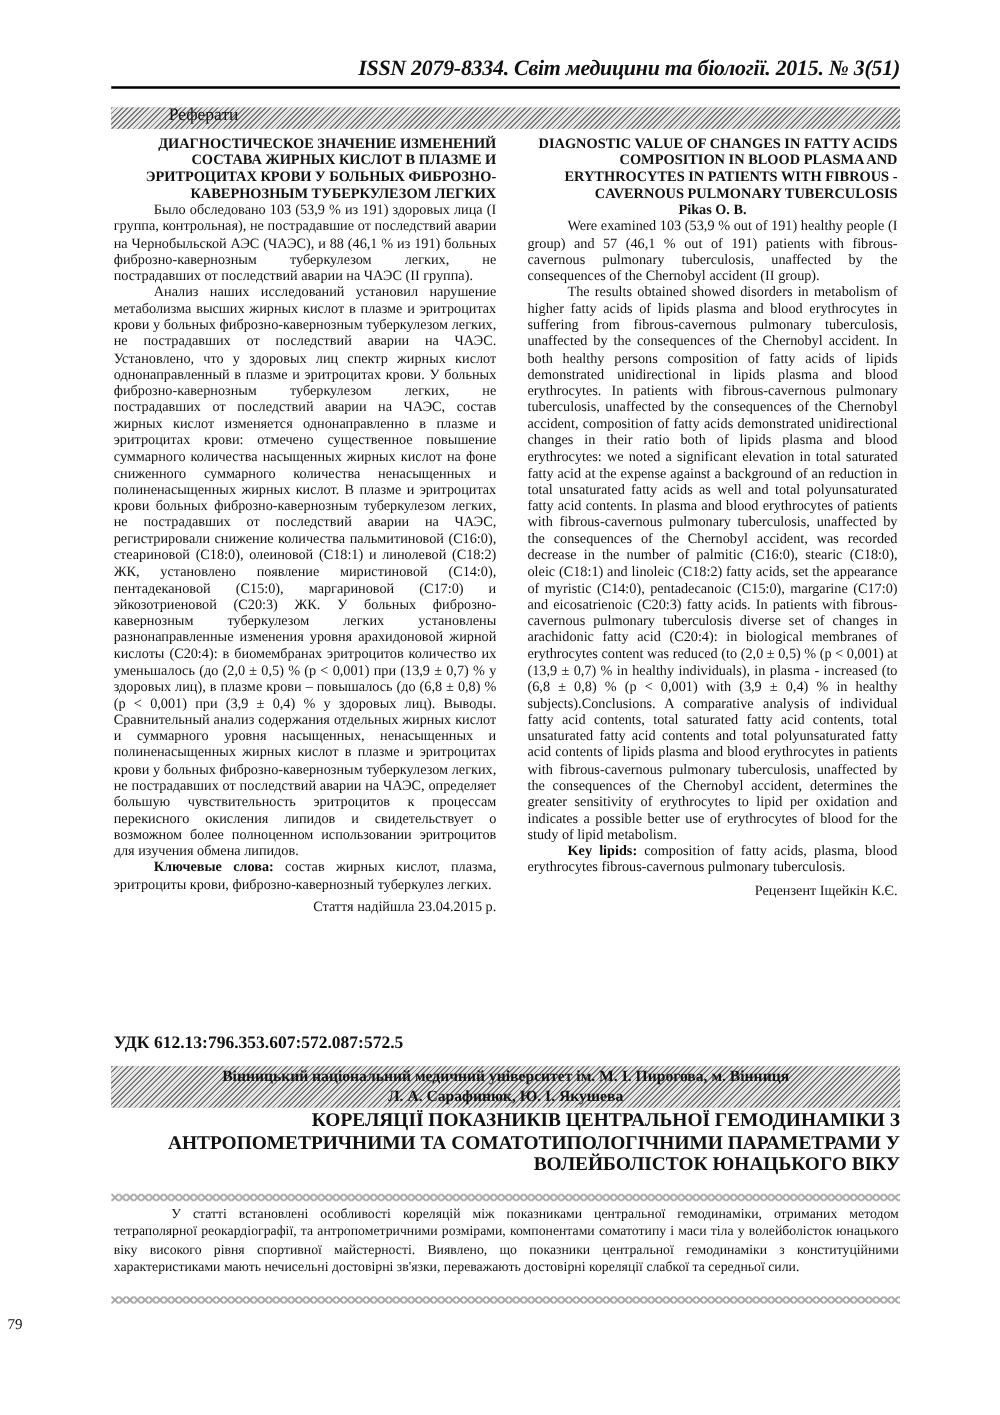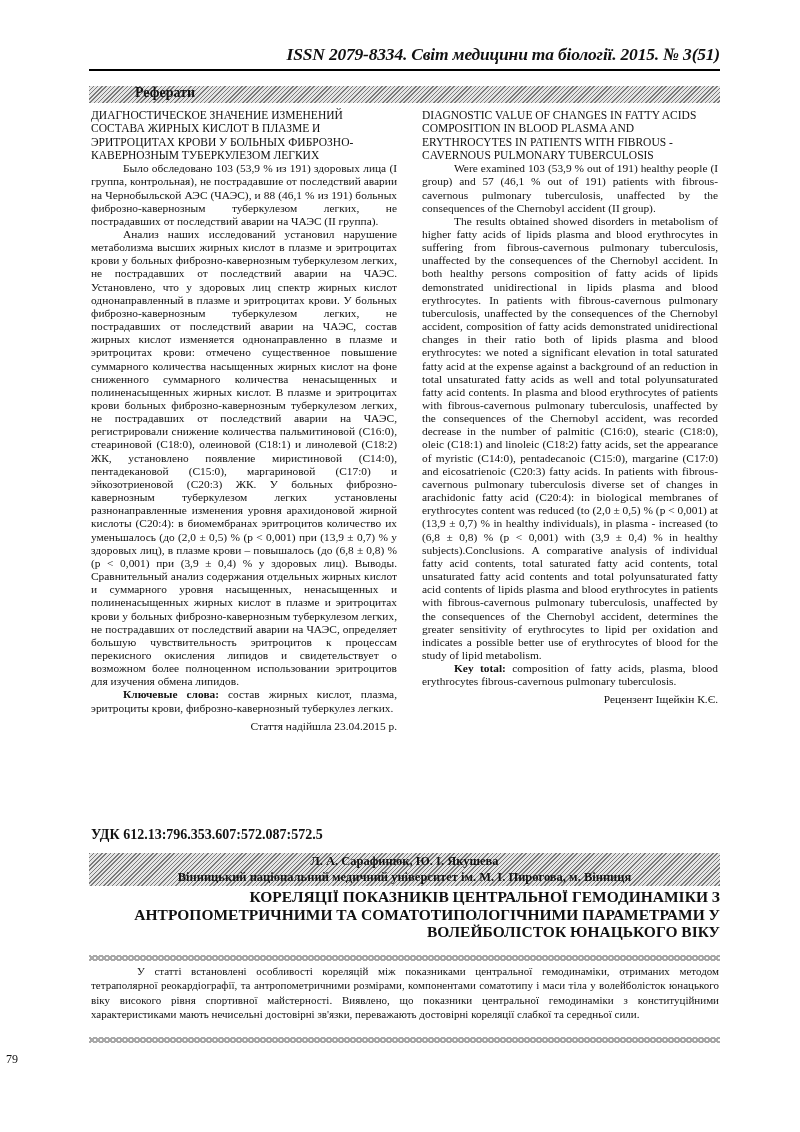--- a/index.html
+++ b/index.html
@@ -8,26 +8,26 @@
   .page { position: absolute; left: 6px; top: 0; width: 800px; height: 1083px; }
 
   .running-head { position: absolute; left: 83px; top: 44px; width: 631px; text-align: right;
                   font-style: italic; font-weight: bold; font-size: 17.5px; letter-spacing: -0.2px; }
   .head-rule { position: absolute; left: 83px; top: 69px; width: 631px; height: 2px; background: #000; }
 
   .hatch { background-color: #bbb;
            background-image: repeating-linear-gradient(135deg, #7a7a7a 0px, #7a7a7a 1px, #e6e6e6 1px, #e6e6e6 3px); }
 
   .section-band { position: absolute; left: 83px; top: 86px; width: 631px; height: 17px; }
-  .section-band span { position: absolute; left: 46px; top: -1px; font-weight: bold; font-size: 14px; }
+  .section-band span { position: absolute; left: 46px; top: -1px; font-weight: normal; font-size: 14px; }
 
   .col { position: absolute; font-size: 11.4px; line-height: 13.15px; text-align: justify; }
   .col-left { left: 85px; top: 109px; width: 306px; }
   .col-right { left: 416px; top: 109px; width: 296px; }
-  .title { font-weight: normal; text-align: left; font-size: 11.5px; line-height: 13.3px; }
+  .title { font-weight: bold; text-align: right; font-size: 11.5px; line-height: 13.3px; }
   .author { font-weight: bold; text-align: center; }
   .p { text-indent: 32px; margin: 0; }
   .kw-label { font-weight: bold; }
   .sign { text-align: right; margin-top: 5px; }
 
   .udk { position: absolute; left: 85px; top: 827px; font-weight: bold; font-size: 14px; }
   .affil-band { position: absolute; left: 83px; top: 853px; width: 631px; height: 33px; text-align: center; }
   .affil-band div { font-weight: bold; font-size: 12.5px; line-height: 16px; }
 
   .title2 { position: absolute; left: 83px; top: 888px; width: 631px; text-align: right;
@@ -60,31 +60,32 @@
   <div class="col col-left">
     <div class="title">ДИАГНОСТИЧЕСКОЕ ЗНАЧЕНИЕ ИЗМЕНЕНИЙ СОСТАВА ЖИРНЫХ КИСЛОТ В ПЛАЗМЕ И ЭРИТРОЦИТАХ КРОВИ У БОЛЬНЫХ ФИБРОЗНО-КАВЕРНОЗНЫМ ТУБЕРКУЛЕЗОМ ЛЕГКИХ</div>
     <p class="p">Было обследовано 103 (53,9 % из 191) здоровых лица (I группа, контрольная), не пострадавшие от последствий аварии на Чернобыльской АЭС (ЧАЭС), и 88 (46,1 % из 191) больных фиброзно-кавернозным туберкулезом легких, не пострадавших от последствий аварии на ЧАЭС (II группа).</p>
     <p class="p">Анализ наших исследований установил нарушение метаболизма высших жирных кислот в плазме и эритроцитах крови у больных фиброзно-кавернозным туберкулезом легких, не пострадавших от последствий аварии на ЧАЭС. Установлено, что у здоровых лиц спектр жирных кислот однонаправленный в плазме и эритроцитах крови. У больных фиброзно-кавернозным туберкулезом легких, не пострадавших от последствий аварии на ЧАЭС, состав жирных кислот изменяется  однонаправленно в плазме и эритроцитах крови: отмечено существенное повышение суммарного количества насыщенных жирных кислот на фоне сниженного суммарного количества ненасыщенных и полиненасыщенных жирных кислот. В плазме и эритроцитах крови больных фиброзно-кавернозным туберкулезом легких, не пострадавших от последствий аварии на ЧАЭС, регистрировали снижение количества пальмитиновой (С16:0), стеариновой (С18:0), олеиновой (С18:1) и линолевой (С18:2) ЖК, установлено появление миристиновой (С14:0), пентадекановой (С15:0), маргариновой (С17:0) и эйкозотриеновой (С20:3) ЖК. У больных фиброзно-кавернозным туберкулезом легких установлены разнонаправленные изменения уровня арахидоновой жирной кислоты (С20:4): в биомембранах эритроцитов количество их уменьшалось (до (2,0 ± 0,5) % (р &lt; 0,001) при (13,9 ± 0,7) % у здоровых лиц), в плазме крови – повышалось (до (6,8 ± 0,8) % (р &lt; 0,001)  при (3,9 ± 0,4) % у здоровых лиц). Выводы. Сравнительный анализ содержания отдельных жирных кислот и суммарного уровня насыщенных, ненасыщенных и полиненасыщенных жирных кислот в плазме и эритроцитах крови у больных фиброзно-кавернозным туберкулезом легких, не пострадавших от последствий аварии на ЧАЭС, определяет большую чувствительность эритроцитов к процессам перекисного окисления липидов и свидетельствует о возможном более полноценном использовании эритроцитов для изучения обмена липидов.</p>
     <p class="p"><span class="kw-label">Ключевые слова:</span><span> состав жирных кислот, плазма, эритроциты крови, фиброзно-кавернозный туберкулез легких.</span></p>
     <div class="sign">Стаття надійшла 23.04.2015 р.</div>
   </div>
 
   <div class="col col-right">
     <div class="title">DIAGNOSTIC VALUE OF CHANGES IN FATTY ACIDS COMPOSITION IN BLOOD PLASMA AND ERYTHROCYTES  IN PATIENTS WITH FIBROUS - CAVERNOUS PULMONARY TUBERCULOSIS</div>
+    <div class="author">Pikas O. B.</div>
     <p class="p">Were examined 103 (53,9 % out of 191) healthy people (I group) and 57 (46,1 % out of 191) patients with fibrous-cavernous pulmonary tuberculosis, unaffected by the consequences of the Chernobyl accident (II group).</p>
     <p class="p">The results obtained showed disorders in metabolism of higher fatty acids of lipids plasma and blood erythrocytes in suffering from fibrous-cavernous pulmonary tuberculosis, unaffected by the consequences of the Chernobyl accident. In both healthy persons composition of fatty acids of lipids demonstrated unidirectional in lipids plasma and blood erythrocytes. In patients with fibrous-cavernous pulmonary tuberculosis, unaffected by the consequences of the Chernobyl accident, composition of fatty acids demonstrated unidirectional changes in their ratio both of  lipids plasma and  blood erythrocytes: we noted a significant elevation in total saturated fatty acid at the expense  against a background of an reduction  in total  unsaturated fatty acids as well  and total polyunsaturated fatty acid contents. In plasma and blood erythrocytes of patients with fibrous-cavernous pulmonary tuberculosis, unaffected by the consequences of the Chernobyl accident, was recorded decrease in the number of palmitic (C16:0), stearic (C18:0), oleic (C18:1) and linoleic (C18:2) fatty acids, set the appearance of myristic (C14:0), pentadecanoic (C15:0), margarine (C17:0) and eicosatrienoic (C20:3) fatty acids. In patients with fibrous-cavernous pulmonary tuberculosis diverse set of changes in arachidonic fatty acid (C20:4): in biological membranes of erythrocytes content was reduced (to (2,0 ± 0,5) % (p &lt; 0,001) at (13,9 ± 0,7) % in healthy individuals), in plasma - increased (to (6,8 ± 0,8) % (p &lt; 0,001) with (3,9 ± 0,4) % in healthy subjects).Conclusions. A comparative analysis of individual fatty acid  contents, total saturated fatty acid  contents, total unsaturated fatty acid contents and total polyunsaturated fatty acid contents of lipids plasma and blood erythrocytes in patients with fibrous-cavernous pulmonary tuberculosis, unaffected by the consequences of the Chernobyl accident, determines the greater sensitivity of erythrocytes to lipid per oxidation and indicates a possible better use of erythrocytes of blood for the study of lipid metabolism.</p>
-    <p class="p"><span class="kw-label">Key total:</span><span> composition of fatty acids, plasma, blood erythrocytes fibrous-cavernous pulmonary tuberculosis.</span></p>
+    <p class="p"><span class="kw-label">Key lipids:</span><span> composition of fatty acids, plasma, blood erythrocytes fibrous-cavernous pulmonary tuberculosis.</span></p>
     <div class="sign">Рецензент Іщейкін К.Є.</div>
   </div>
 
   <div class="udk">УДК 612.13:796.353.607:572.087:572.5</div>
 
   <div class="affil-band hatch">
+    <div>Вінницький національний медичний університет ім. М. І. Пирогова, м. Вінниця</div>
     <div>Л. А. Сарафинюк, Ю. І. Якушева</div>
-    <div>Вінницький національний медичний університет ім. М. І. Пирогова, м. Вінниця</div>
   </div>
 
   <div class="title2">КОРЕЛЯЦІЇ ПОКАЗНИКІВ ЦЕНТРАЛЬНОЇ ГЕМОДИНАМІКИ З АНТРОПОМЕТРИЧНИМИ ТА СОМАТОТИПОЛОГІЧНИМИ ПАРАМЕТРАМИ У ВОЛЕЙБОЛІСТОК ЮНАЦЬКОГО ВІКУ</div>
 
   <div class="zigzag zz-top"></div>
   <div class="abstract2">У статті встановлені особливості кореляцій між показниками центральної гемодинаміки, отриманих методом тетраполярної реокардіографії, та антропометричними розмірами, компонентами соматотипу і маси тіла у волейболісток юнацького віку високого рівня спортивної майстерності. Виявлено, що показники центральної гемодинаміки з конституційними характеристиками мають нечисельні достовірні зв'язки, переважають достовірні кореляції слабкої та середньої сили.</div>
   <div class="zigzag zz-bot"></div>
 
   <div class="page-number">79</div>
 </div>

